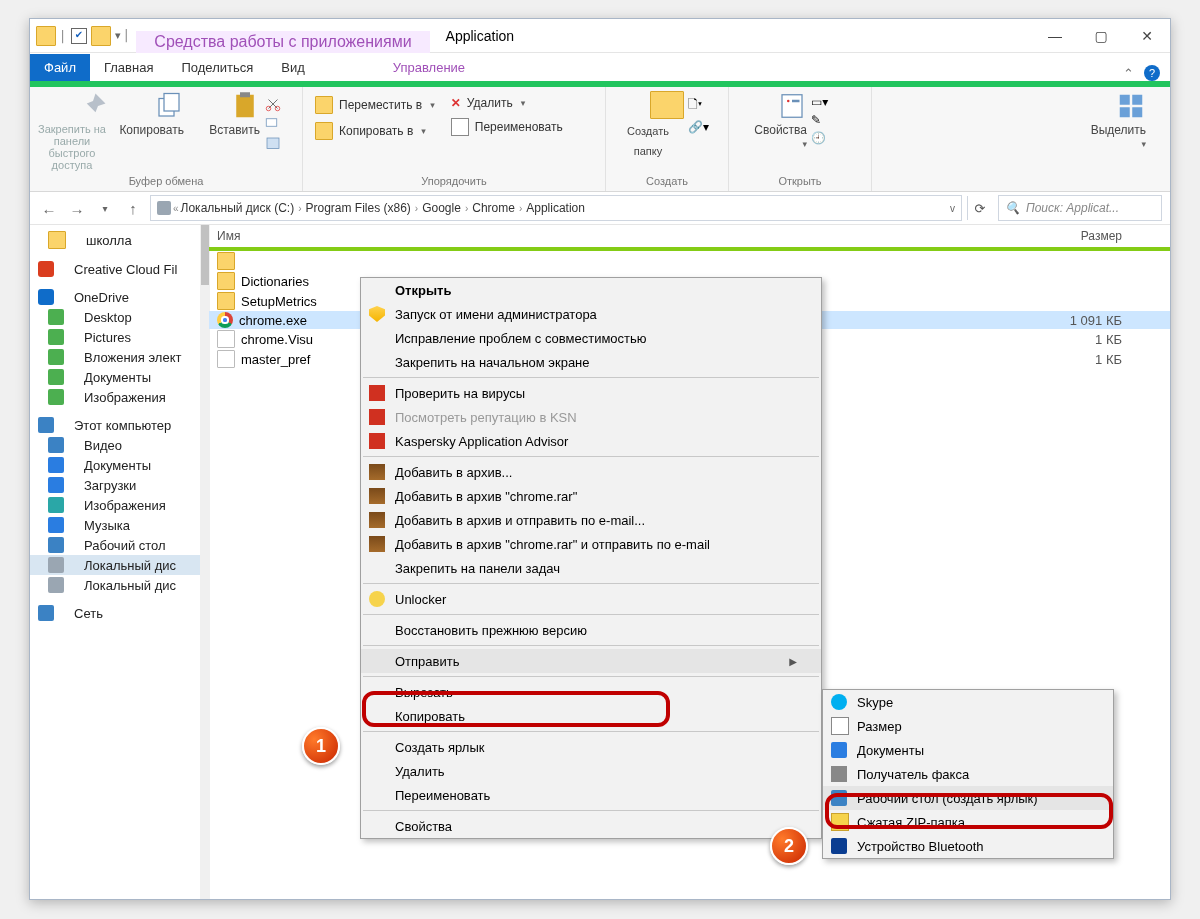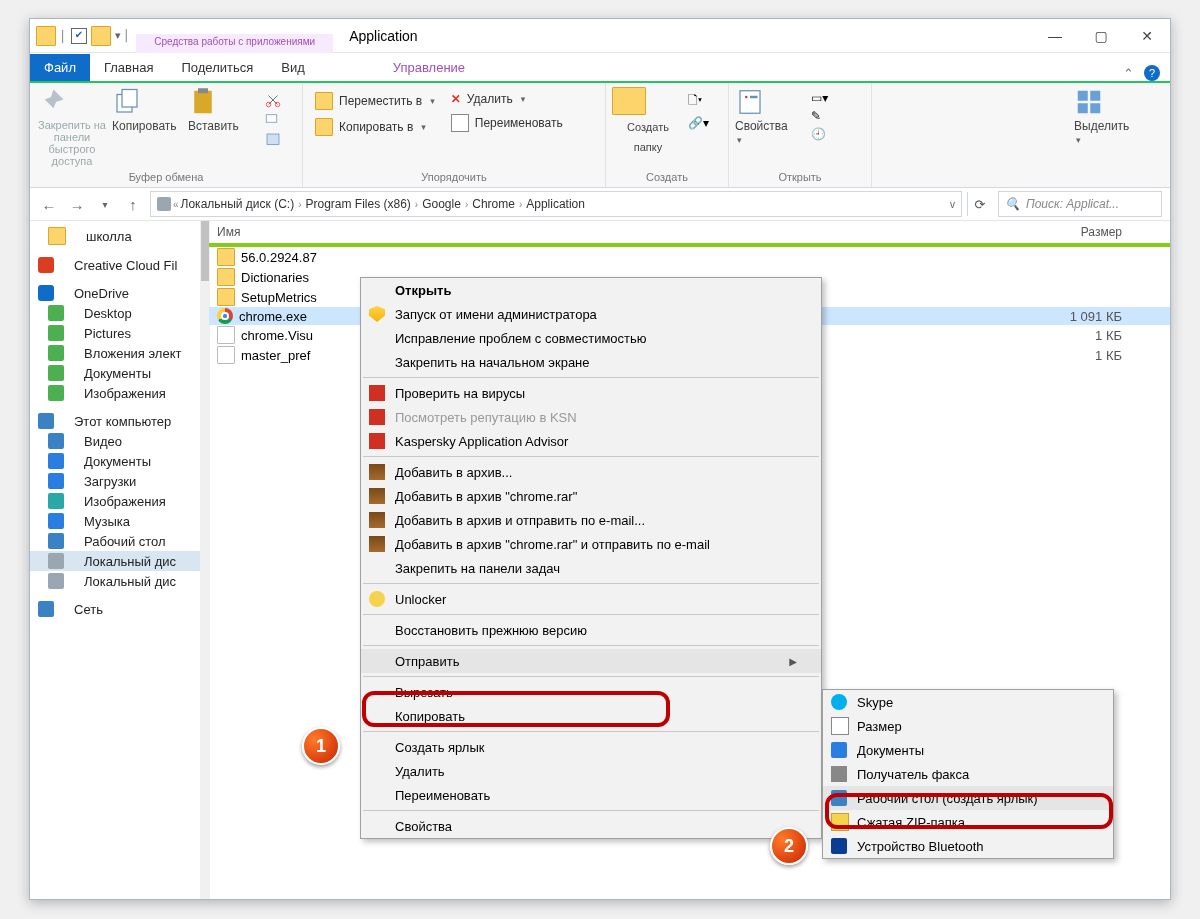--- a/index.html
+++ b/index.html
@@ -3,40 +3,40 @@
 <meta charset="utf-8">
 <style>
 html,body{margin:0;padding:0;font-family:"Segoe UI",Tahoma,sans-serif;font-size:13px;background:#f0f0f0;color:#000}
 .window{width:1140px;height:880px;margin:18px auto;background:#fff;border:1px solid #a9b6c7;box-shadow:0 3px 12px rgba(0,0,0,.25);display:flex;flex-direction:column;position:relative;overflow:hidden}
 
 
 .titlebar{height:33px;display:flex;align-items:center;background:#fff;border-bottom:1px solid #e5e5e5}
 .tb-icons{display:flex;align-items:center;gap:4px;padding:0 6px}
 .tb-sq{width:18px;height:18px;display:inline-block}
 .folder-ico{background:#fbd46b;border:1px solid #d9a72a;border-radius:1px}
-.title-tab{font-size:10px;padding:2px 18px 6px;margin-top:18px}
+.title-tab{font-size:16px;padding:2px 18px 6px;margin-top:18px}
 .title-tab.purple{color:#a050b8;border-bottom:2px solid #d086e6;background:#f7eaff}
 .title-txt{margin-left:16px;font-size:14px}
 .win-btns{margin-left:auto;display:flex}
 .win-btn{width:46px;height:32px;display:flex;align-items:center;justify-content:center;font-size:14px;color:#444}
 
 
-.rtabs{height:28px;display:flex;align-items:flex-end;background:#fff;border-bottom:2px solid #22c55e}
+.rtabs{height:28px;display:flex;align-items:flex-end;background:#fff;border-bottom:6px solid #22c55e}
 .rtab{padding:6px 14px;font-size:13px;color:#333}
 .rtab.file{background:#0f6cc9;color:#fff}
 .rtab.purple{color:#a050b8}
 .rtabs .help{margin-left:auto;display:flex;align-items:center;padding-right:10px;gap:10px;color:#777}
 .help-q{width:16px;height:16px;border-radius:50%;background:#0f6cc9;color:#fff;font-size:11px;text-align:center;line-height:16px}
 
 
 .ribbon{height:104px;background:#f7f7f7;border-bottom:1px solid #d8d8d8;display:flex}
 .rgroup{border-right:1px solid #e2e2e2;display:flex;flex-direction:column;justify-content:space-between;padding:4px 6px 2px}
 .rgroup .btns{display:flex;gap:4px;align-items:flex-start}
 .rgroup .lbl{font-size:11px;color:#777;text-align:center;padding-bottom:2px}
-.bigbtn{display:flex;flex-direction:column;align-items:flex-start;width:72px;text-align:center;font-size:12px;color:#444;gap:2px}
+.bigbtn{display:flex;flex-direction:column;align-items:flex-end;width:72px;text-align:center;font-size:12px;color:#444;gap:2px}
 .bigbtn .ic{width:30px;height:30px}
 .smcol{display:flex;flex-direction:column;gap:2px}
 .smbtn{display:flex;align-items:center;gap:6px;font-size:12px;color:#333;padding:1px 4px}
 .smbtn .ic{width:16px;height:16px}
 .caret{font-size:9px;color:#666;margin-left:2px}
 .ic-pin svg,.ic svg{width:100%;height:100%}
 .dim{color:#9aa}
 
 
 .addr{height:32px;border-bottom:1px solid #e5e5e5;display:flex;align-items:center;padding:0 8px;gap:6px}
@@ -379,21 +379,20 @@
       </div>
 
     <div class="files">
       <div class="fhdr">
         <div class="col-name">Имя</div>
         <div class="col-size">Размер</div>
       </div>
       <div id="file-rows">
           <div class="frow">
             <span class="fi ico-folder"></span>
-            <span class="fn">56.0.2924.87</span>
             <span class="fs"></span>
           </div>
           <div class="frow">
             <span class="fi ico-folder"></span>
             <span class="fn">Dictionaries</span>
             <span class="fs"></span>
           </div>
           <div class="frow">
             <span class="fi ico-folder"></span>
             <span class="fn">SetupMetrics</span>

